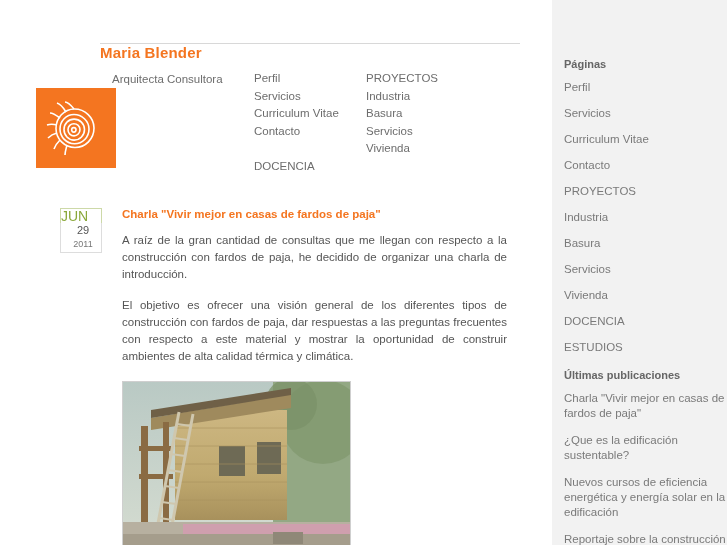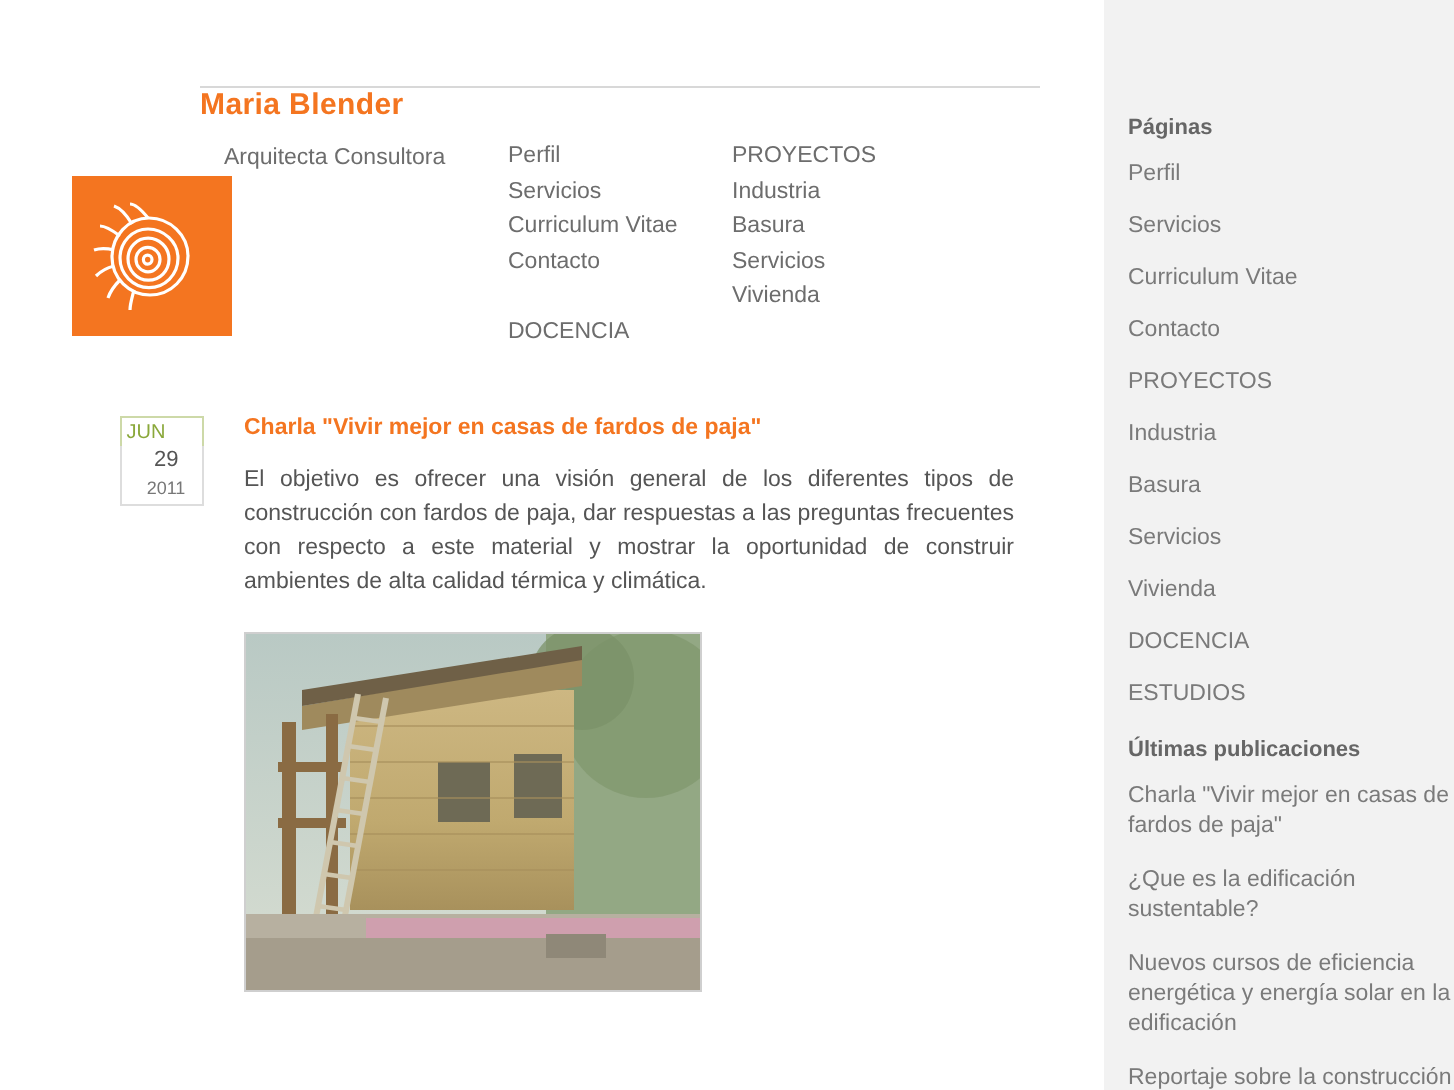--- a/index.html
+++ b/index.html
@@ -121,21 +121,21 @@
     font-size: 9.5px;
     line-height: 13px;
     color: #6f6f6f;
   }
   .datebox .m {
     background: #fff;
     color: #8aa83a;
     border: 1px solid #cdd9a8;
     border-bottom: none;
     padding: 1px 16px 0 0;
-    font-size: 10px;
+    font-size: 14px;
   }
   .datebox .d {
     background: #fff;
     border: 1px solid #ddd;
     border-top: none;
     border-bottom: none;
     font-size: 11px;
     color: #555;
     padding: 1px 16px;
   }
@@ -232,20 +232,21 @@
   </div>
 
   <div class="datebox">
     <div class="m">JUN</div>
     <div class="d">29</div>
     <div class="y">2011</div>
   </div>
 
   <div class="article">
     <h2>Charla "Vivir mejor en casas de fardos de paja"</h2>
+    <p>A raíz de la gran cantidad de consultas que me llegan con respecto a la construcción con fardos de paja, he decidido de organizar una charla de introducción.</p>
     <p>El objetivo es ofrecer una visión general de los diferentes tipos de construcción con fardos de paja, dar respuestas a las preguntas frecuentes con respecto a este material y mostrar la oportunidad de construir ambientes de alta calidad térmica y climática.</p>
 
     <div class="photo">
       <svg width="229" height="180" viewBox="0 0 229 180" aria-hidden="true">
         <defs>
           <linearGradient id="sky" x1="0" y1="0" x2="0" y2="1">
             <stop offset="0%" stop-color="#b9c9c4"></stop>
             <stop offset="100%" stop-color="#d8ded2"></stop>
           </linearGradient>
           <linearGradient id="straw" x1="0" y1="0" x2="0" y2="1">

